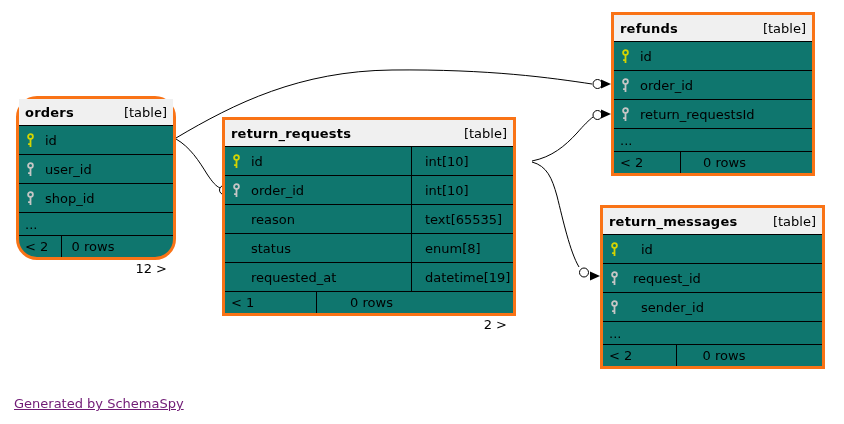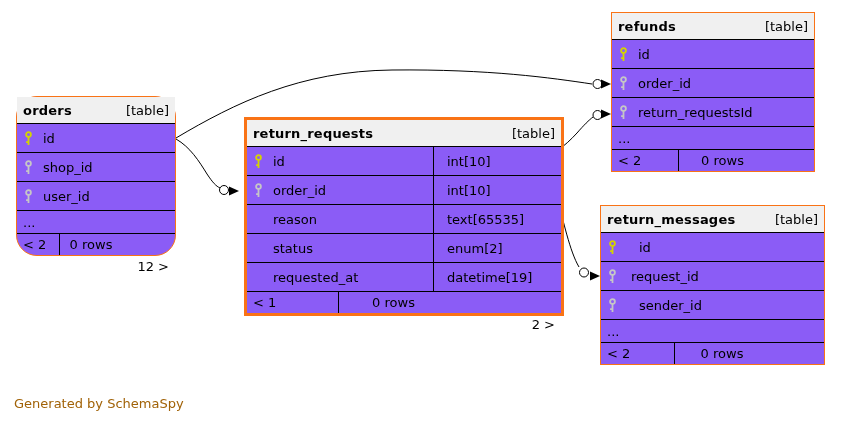--- a/index.html
+++ b/index.html
@@ -4,22 +4,22 @@
 <style>
   html,body { margin:0; padding:0; background:#ffffff; }
   .canvas {
     position:relative; width:844px; height:424px; overflow:hidden;
     font-family:"DejaVu Sans", sans-serif; font-size:13px; color:#000;
     background:#ffffff;
   }
   svg.edges { position:absolute; left:0; top:0; pointer-events:none; }
 
   .tbl {
-    position:absolute; background:#8b5cf6;
-    border:1px solid #f97316; box-sizing:border-box;
+    position:absolute; background:#0f766e;
+    border:3px solid #f97316; box-sizing:border-box;
   }
   .tbl.emph { border-width:3px; }
 
   .hdr {
     height:26px; background:#f0f0f0;
     display:flex; justify-content:space-between; align-items:center;
     padding:0 6px; box-sizing:border-box;
   }
   .tname { font-weight:bold; letter-spacing:0.2px; }
   .ttag  { font-weight:normal; }
@@ -43,30 +43,30 @@
 
   .ftr { display:flex; height:22px; border-top:1px solid #000; box-sizing:border-box; }
   .fcell { display:flex; align-items:center; box-sizing:border-box; }
   .fcell + .fcell { border-left:1px solid #000; }
   .f-left  { justify-content:flex-start; padding-left:6px; }
   .f-mid   { justify-content:center; }
   .f-right { justify-content:flex-end; padding-right:6px;margin-top:32px; }
 
   
   .t-orders   { left:16px;  top:96px;  width:160px;border-radius:21px; }
-  .t-rr       { left:244px; top:117px; width:320px; }
+  .t-rr       { left:222px; top:117px; width:294px; }
   .t-refunds  { left:611px; top:12px;  width:204px; }
   .t-messages { left:600px; top:205px; width:225px; }
 
   .t-orders   .f-left{flex:0 0 42px;} .t-orders   .f-mid{flex:0 0 63px;} .t-orders   .f-right{flex:1;}
   .t-rr       .f-left{flex:0 0 91px;} .t-rr       .f-mid{flex:0 0 110px;} .t-rr      .f-right{flex:1;}
   .t-refunds  .f-left{flex:0 0 66px;} .t-refunds  .f-mid{flex:0 0 88px;}  .t-refunds .f-right{flex:1;}
   .t-messages .f-left{flex:0 0 73px;} .t-messages .f-mid{flex:0 0 95px;}  .t-messages .f-right{flex:1;}
 
-  .caption { position:absolute; left:14px; top:396px; font-size:13px; color:#a16207; }
+  .caption { position:absolute; left:14px; top:396px; font-size:13px; color:#701a75;text-decoration:underline; }
 </style>
 </head>
 <body>
 
 <div class="canvas">
 
   <svg class="edges" width="844" height="424" viewBox="0 0 844 424">
     <g fill="none" stroke="#000" stroke-width="1">
       <path d="M176,138 C235,103 300,71 392,70 C490,69 552,78 592,84"></path>
       <path d="M176,139 C190,147 199,161 207,174 C213,183 216,186 220,188"></path>
@@ -101,30 +101,30 @@
       </span>
       <span>id</span>
     </div>
     <div class="row">
       <span class="keywrap key-fk">
         <svg width="11" height="15" viewBox="0 0 11 15">
             <circle cx="5.5" cy="3.6" r="2.4" fill="none" stroke="currentColor" stroke-width="1.8"></circle>
             <path d="M5.5 6 L5.5 14 M5.5 11.2 L3.1 11.2" stroke="currentColor" stroke-width="1.8"></path>
           </svg>
       </span>
+      <span>user_id</span>
+    </div>
+    <div class="row">
+      <span class="keywrap key-fk">
+        <svg width="11" height="15" viewBox="0 0 11 15">
+            <circle cx="5.5" cy="3.6" r="2.4" fill="none" stroke="currentColor" stroke-width="1.8"></circle>
+            <path d="M5.5 6 L5.5 14 M5.5 11.2 L3.1 11.2" stroke="currentColor" stroke-width="1.8"></path>
+          </svg>
+      </span>
       <span>shop_id</span>
-    </div>
-    <div class="row">
-      <span class="keywrap key-fk">
-        <svg width="11" height="15" viewBox="0 0 11 15">
-            <circle cx="5.5" cy="3.6" r="2.4" fill="none" stroke="currentColor" stroke-width="1.8"></circle>
-            <path d="M5.5 6 L5.5 14 M5.5 11.2 L3.1 11.2" stroke="currentColor" stroke-width="1.8"></path>
-          </svg>
-      </span>
-      <span>user_id</span>
     </div>
     <div class="row more">
       <span>...</span>
     </div>
     <div class="ftr">
       <span class="fcell f-left">&lt; 2</span>
       <span class="fcell f-mid">0 rows</span>
       <span class="fcell f-right">12 &gt;</span>
     </div>
   </div>
@@ -163,21 +163,21 @@
         <span class="keywrap"></span>
         <span>reason</span>
       </div>
       <div class="typecell">text[65535]</div>
     </div>
     <div class="row">
       <div class="namecell">
         <span class="keywrap"></span>
         <span>status</span>
       </div>
-      <div class="typecell">enum[2]</div>
+      <div class="typecell">enum[8]</div>
     </div>
     <div class="row">
       <div class="namecell">
         <span class="keywrap"></span>
         <span>requested_at</span>
       </div>
       <div class="typecell">datetime[19]</div>
     </div>
     <div class="ftr">
       <span class="fcell f-left">&lt; 1</span>

